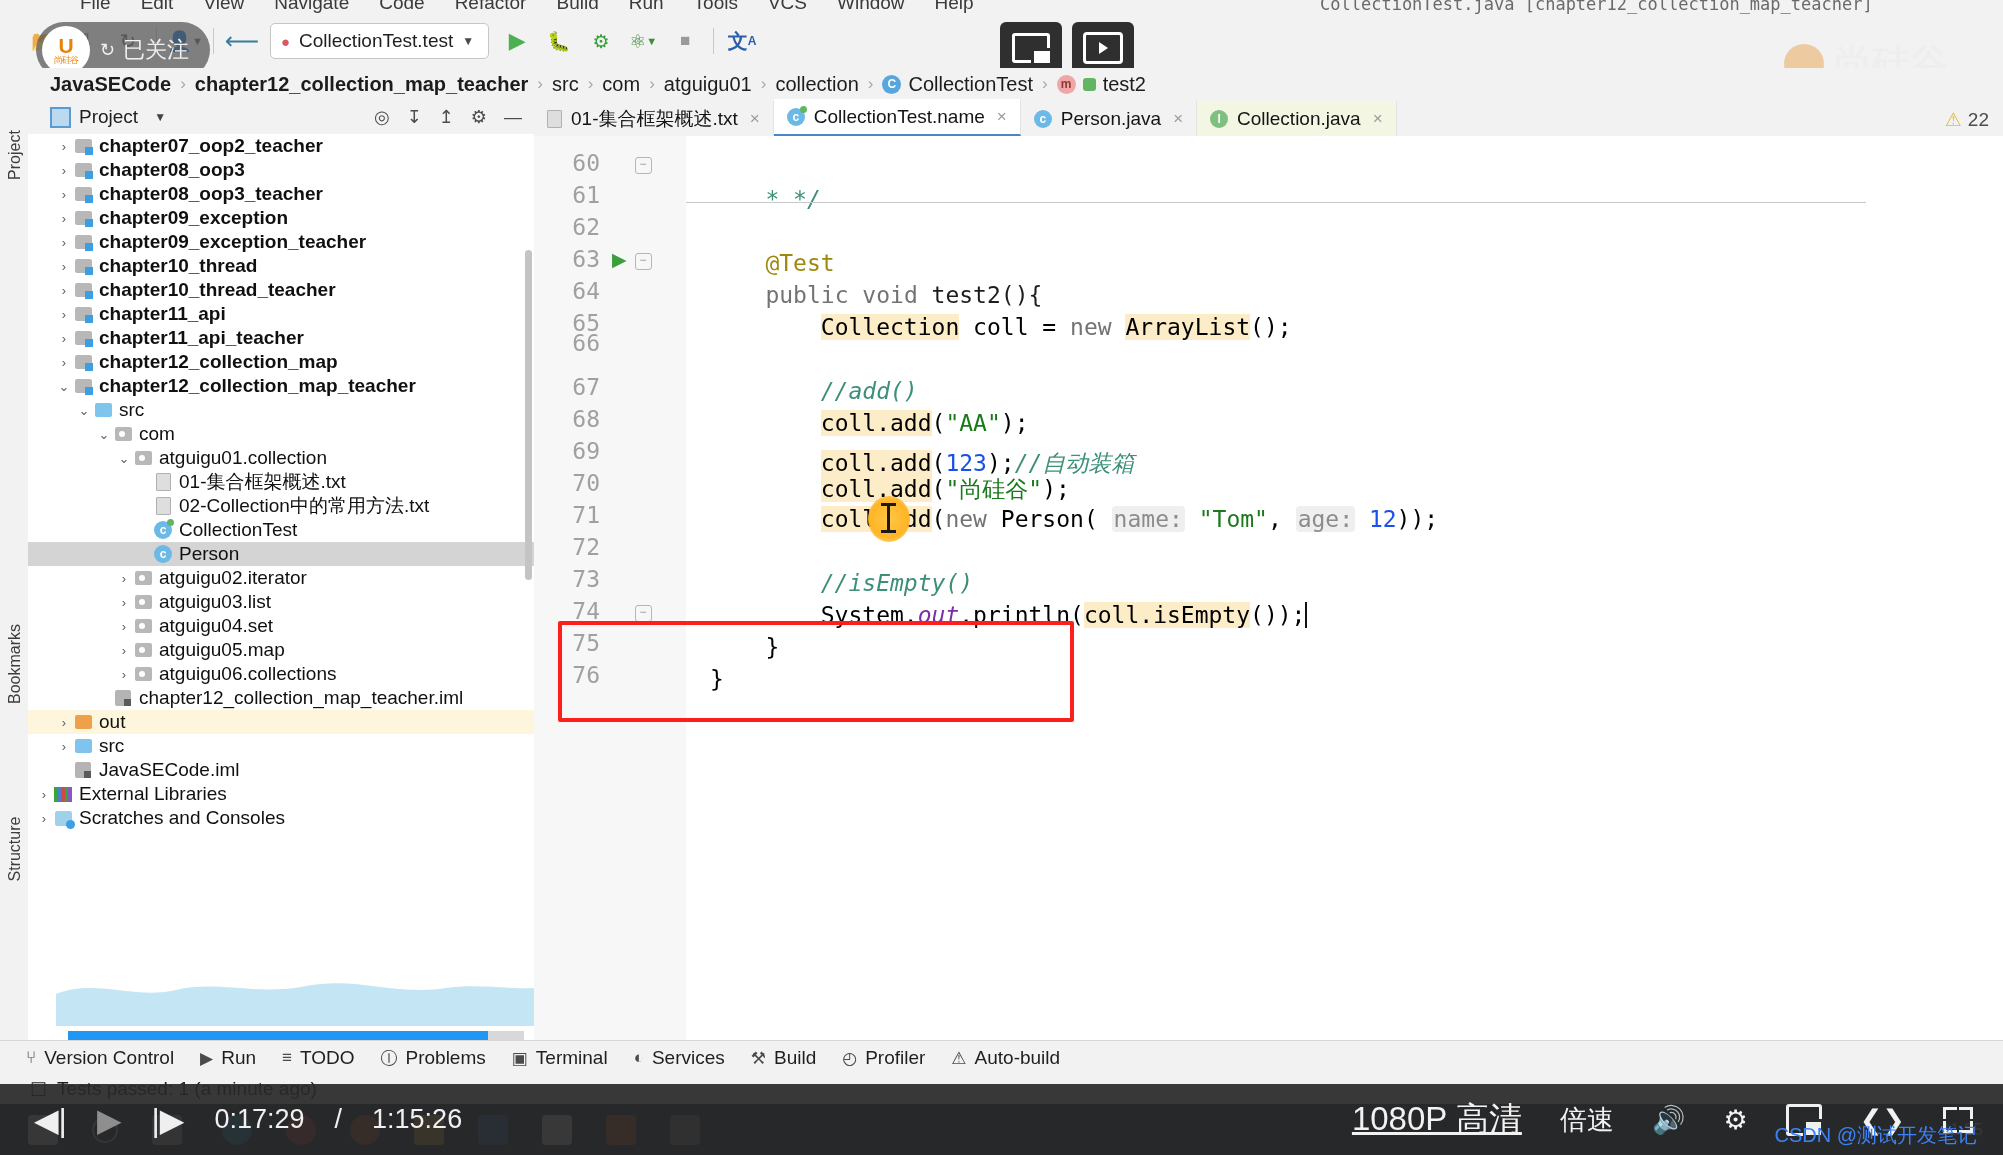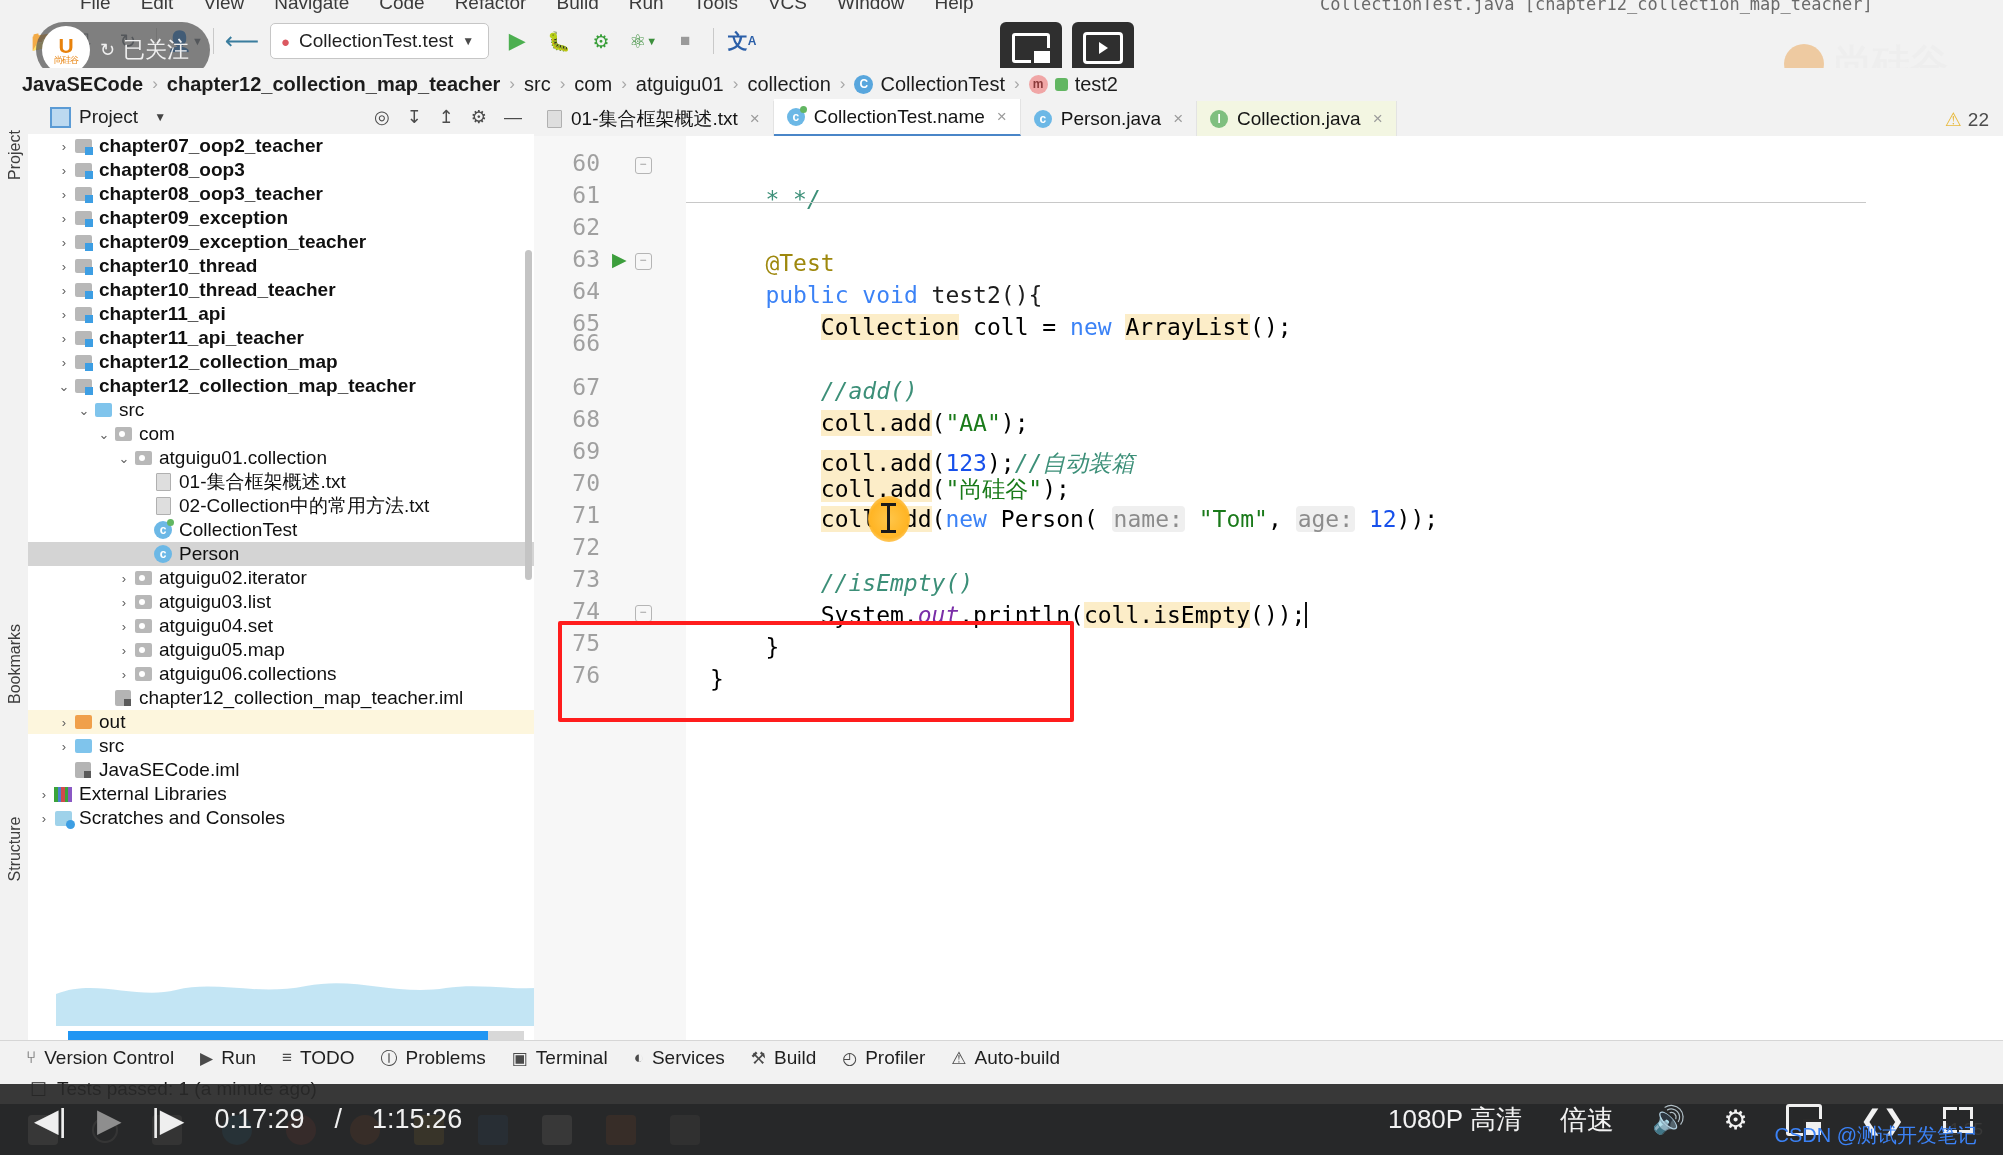--- a/index.html
+++ b/index.html
@@ -29,21 +29,21 @@
   
   .followpill{position:absolute;left:36px;top:8px;width:174px;height:56px;border-radius:28px;background:rgba(82,82,82,.72);display:flex;align-items:center;gap:8px;padding-left:6px;box-sizing:border-box;}
   .followpill .logo{width:48px;height:48px;border-radius:50%;background:#fff;display:flex;flex-direction:column;align-items:center;justify-content:center;overflow:hidden;}
   .followpill .logo .u{color:#e8820c;font-size:21px;line-height:19px;font-weight:bold;}
   .followpill .logo .cn{color:#e8820c;font-size:9px;line-height:10px;letter-spacing:-1px;}
   .followpill .ftxt{color:#f0f0f0;font-size:22px;white-space:nowrap;}
   .followpill .fcheck{color:#f0f0f0;font-size:18px;margin-left:2px;}
 
   
   .crumbbar{position:absolute;left:0;top:68px;width:2003px;height:32px;background:#f2f2f2;}
-  .crumbs{position:absolute;left:22px;top:0;height:32px;display:flex;align-items:center;font-size:20px;color:#1c1c1c;white-space:nowrap;text-align:center;}
+  .crumbs{position:absolute;left:50px;top:0;height:32px;display:flex;align-items:center;font-size:20px;color:#1c1c1c;white-space:nowrap;text-align:center;}
   .crumbs .c{display:flex;align-items:center;gap:7px;}
   .crumbs .sepc{margin:0 9px;color:#a8a8a8;font-size:17px;}
   .crumbs .bold{font-weight:bold;}
   .ci{width:19px;height:19px;border-radius:50%;display:inline-flex;align-items:center;justify-content:center;font-size:12px;color:#fff;font-weight:bold;}
   .ci.cls{background:#58a6dd;}
   .ci.mth{background:#f0a6a6;color:#8a3a3a;}
   .ci.sq{background:#62b662;border-radius:3px;width:13px;height:13px;}
 
   
   .leftrail{position:absolute;left:0;top:100px;width:28px;height:940px;background:#f2f2f2;border-right:1px solid #dcdcdc;}
@@ -99,21 +99,21 @@
   .gutter{position:absolute;left:0;top:36px;width:152px;bottom:0;background:#f7f7f7;border-right:1px solid #ededed;}
   .codearea{position:absolute;left:152px;top:36px;right:0;bottom:0;background:#ffffff;font-family:"DejaVu Sans Mono","Liberation Mono",monospace;font-size:23px;}
   .lnum{position:absolute;left:0;width:66px;text-align:right;color:#a0a0a0;font-family:"DejaVu Sans Mono","Liberation Mono",monospace;font-size:23px;}
   .foldm{position:absolute;left:100px;width:18px;text-align:center;color:#9a9a9a;font-size:17px;}
   .runarrow{position:absolute;left:78px;color:#3c9e3c;font-size:19px;}
   .cline{position:absolute;left:0;white-space:pre;}
   .hl-y{background:#fcedc8;}
   .hl-cur{position:absolute;left:152px;right:0;height:32px;background:#fdf6e3;}
   .sep-line{position:absolute;left:152px;width:1180px;height:1px;background:#c8c8c8;}
 
-  .kw{color:#3b82f6;}
+  .kw{color:#737373;}
   .cmt{color:#3c8f78;font-style:italic;}
   .str{color:#1a7a1a;}
   .num{color:#1750eb;}
   .ann{color:#9e880d;}
   .typ{color:#1d1d1d;}
   .fld{color:#7a2ea8;font-style:italic;}
   .hint{color:#8c8c8c;background:#efefef;border-radius:4px;padding:0 2px;}
   .caret-blink{display:inline-block;width:2px;height:26px;background:#111;vertical-align:-5px;}
 
   
@@ -134,21 +134,21 @@
   .bluebar{position:absolute;left:68px;top:1031px;width:420px;height:12px;background:#2196f3;}
   .bluebar2{position:absolute;left:488px;top:1031px;width:36px;height:12px;background:#d8d8d8;}
 
   
   .vidctrl{position:absolute;left:0;top:1084px;width:2003px;height:71px;background:rgba(40,40,40,.92);display:flex;align-items:center;}
   .vleft{display:flex;align-items:center;gap:30px;margin-left:34px;color:#f5f5f5;}
   .vbtn{font-size:32px;color:#efefef;}
   .vbtn.dim{color:#8e8e8e;}
   .vtime{font-size:27px;color:#f0f0f0;font-family:"Liberation Sans",sans-serif;white-space:nowrap;}
   .vright{position:absolute;right:30px;display:flex;align-items:center;gap:38px;color:#f2f2f2;}
-  .vquality{font-size:26px;white-space:nowrap;}
+  .vquality{font-size:33px;white-space:nowrap;text-decoration:underline;}
   .vspeed{font-size:27px;white-space:nowrap;}
   .vicon{font-size:27px;}
   .vsqr{width:30px;height:26px;border:3px solid #f0f0f0;border-radius:3px;position:relative;}
   .vsqr:after{content:"";position:absolute;right:-5px;bottom:-5px;width:15px;height:13px;background:#f0f0f0;border:3px solid #2a2a2a;}
   .vfull{width:30px;height:26px;position:relative;}
   .vfull span{position:absolute;width:11px;height:9px;border:3px solid #f0f0f0;}
   .vfull span:nth-child(1){left:0;top:0;border-right:none;border-bottom:none;}
   .vfull span:nth-child(2){right:0;top:0;border-left:none;border-bottom:none;}
   .vfull span:nth-child(3){left:0;bottom:0;border-right:none;border-top:none;}
   .vfull span:nth-child(4){right:0;bottom:0;border-left:none;border-top:none;}

